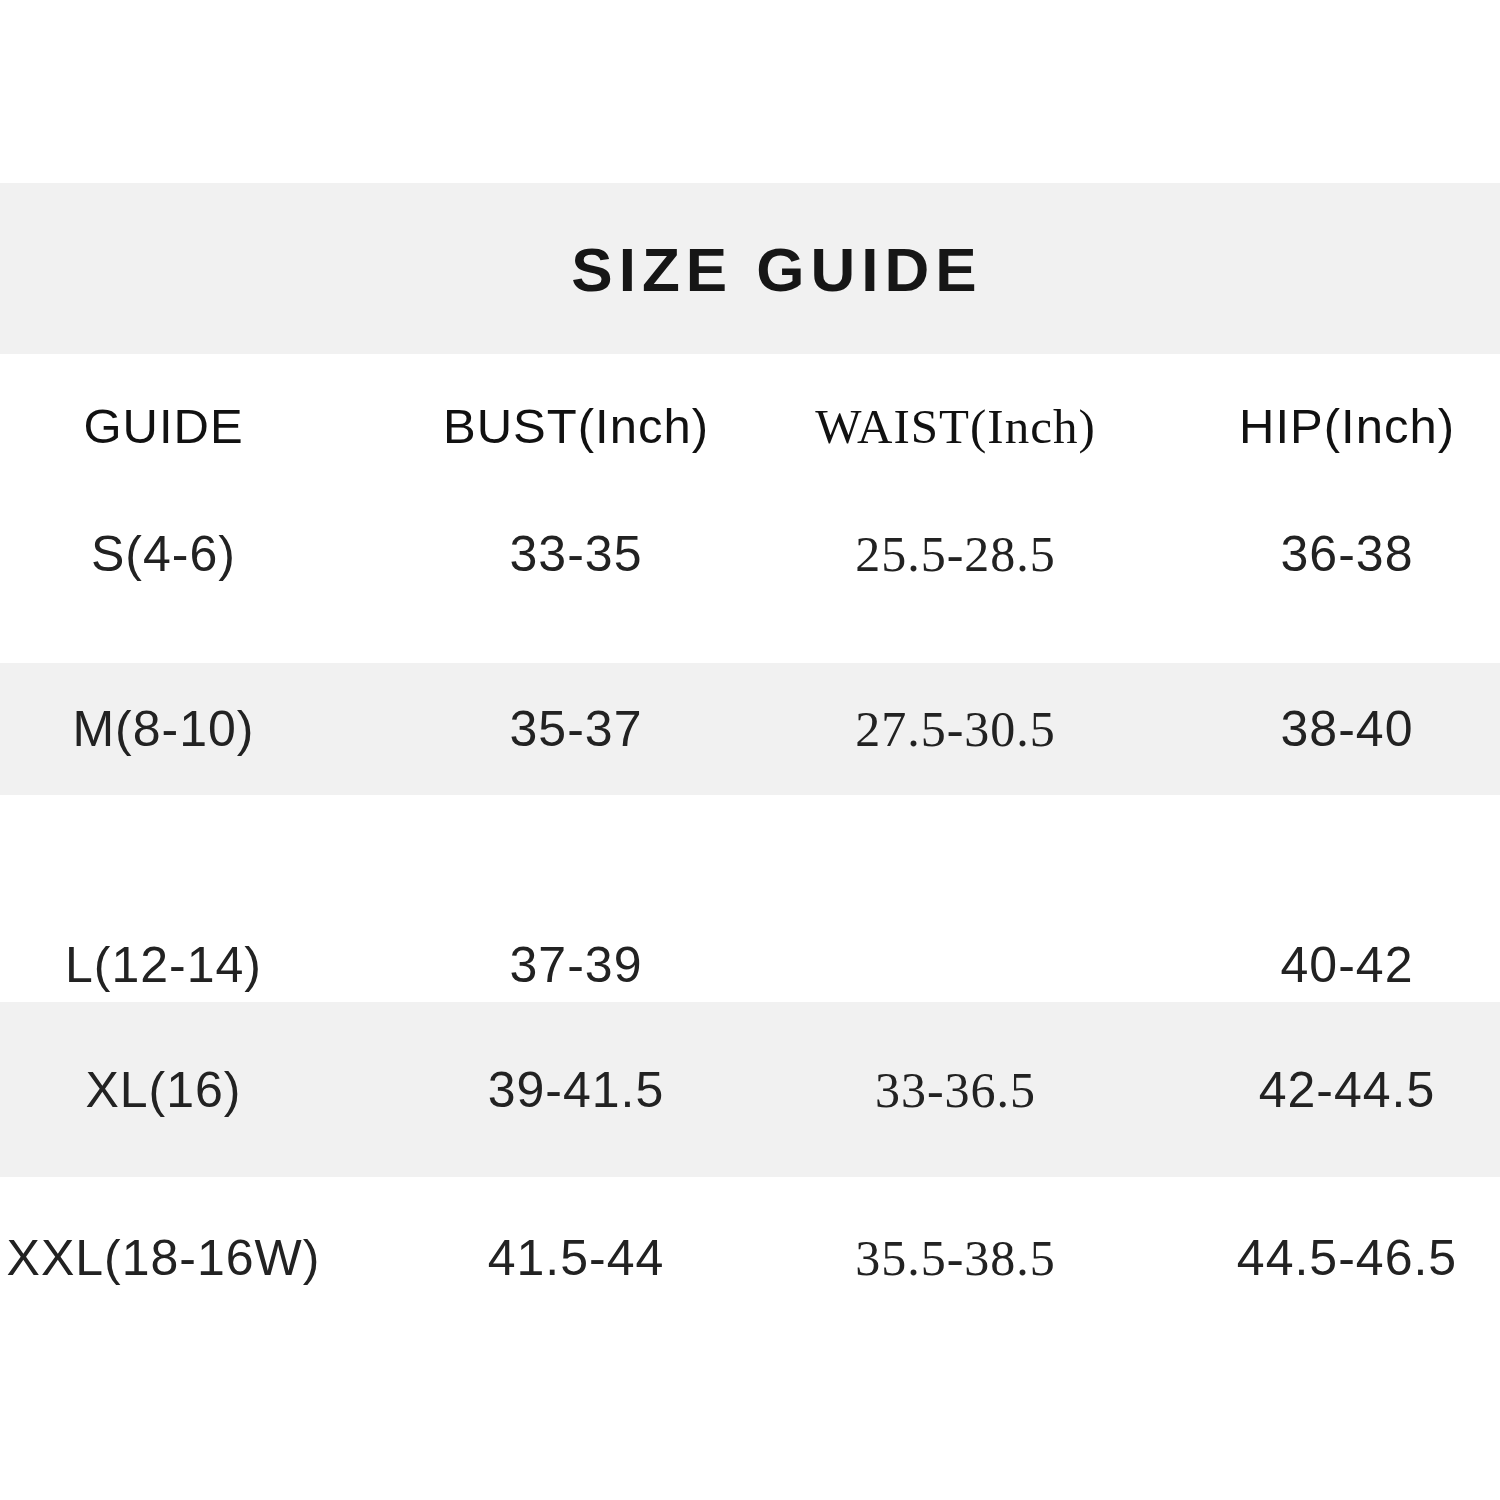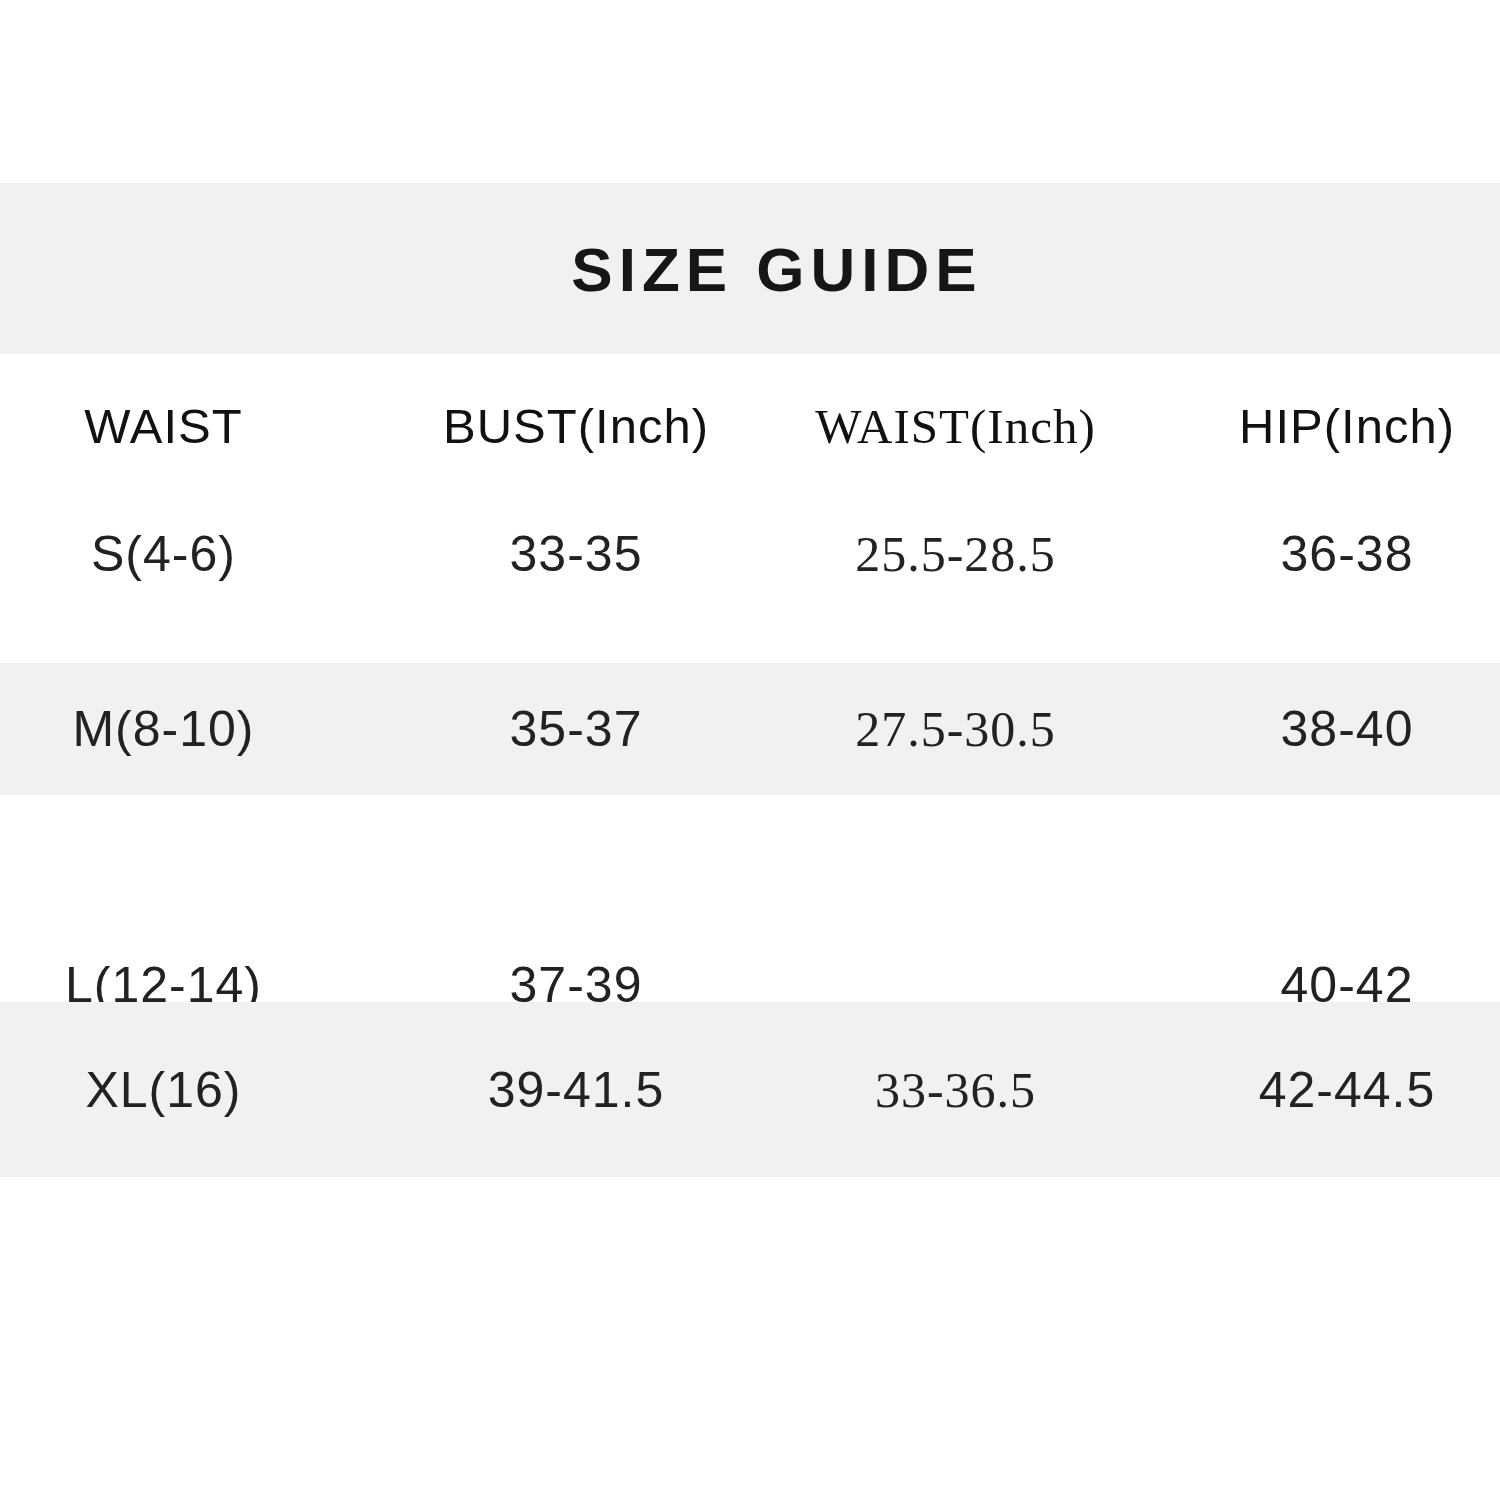--- a/index.html
+++ b/index.html
@@ -62,39 +62,39 @@
   .separator {
     position: absolute;
     left: 0;
     top: 497px;
     width: 100%;
     height: 5px;
     background: linear-gradient(to bottom, #b8b8b8, #6f6f6f 50%, #a8a8a8);
   }
   .row-0 { top: 482px;  height: 144px; background: #ffffff; }
   .row-1 { top: 663px;  height: 132px; background: #f1f1f1; }
-  .row-2 { top: 884px;  height: 201px; background: #ffffff; }
+  .row-2 { top: 864px;  height: 201px; background: #ffffff; }
   .row-3 { top: 1002px; height: 175px; background: #f1f1f1; }
   .row-4 { top: 1177px; height: 162px; background: #ffffff; }
   .c1 { left: 10.9%; }
   .c2 { left: 38.4%; }
   .c3 { left: 63.7%; font-family: Liberation Serif, serif; }
   .c4 { left: 89.8%; }
 </style>
 </head>
 <body>
 
 <div class="page">
 
   <div class="title-band">
     <div class="page-title">SIZE GUIDE</div>
   </div>
 
   <div class="row header-row">
-    <span class="cell c1">WAIST</span>
+    <span class="cell c1">GUIDE</span>
     <span class="cell c2">BUST(Inch)</span>
     <span class="cell c3">WAIST(Inch)</span>
     <span class="cell c4">HIP(Inch)</span>
   </div>
 
   <div class="separator"></div>
 
   <div class="row row-0">
     <span class="cell c1">S(4-6)</span>
     <span class="cell c2">33-35</span>
@@ -115,14 +115,20 @@
     <span class="cell c4">40-42</span>
   </div>
 
   <div class="row row-3">
     <span class="cell c1">XL(16)</span>
     <span class="cell c2">39-41.5</span>
     <span class="cell c3">33-36.5</span>
     <span class="cell c4">42-44.5</span>
   </div>
 
+  <div class="row row-4">
+    <span class="cell c1">XXL(18-16W)</span>
+    <span class="cell c2">41.5-44</span>
+    <span class="cell c3">35.5-38.5</span>
+    <span class="cell c4">44.5-46.5</span>
+  </div>
 
 </div>
 
 </body></html>

